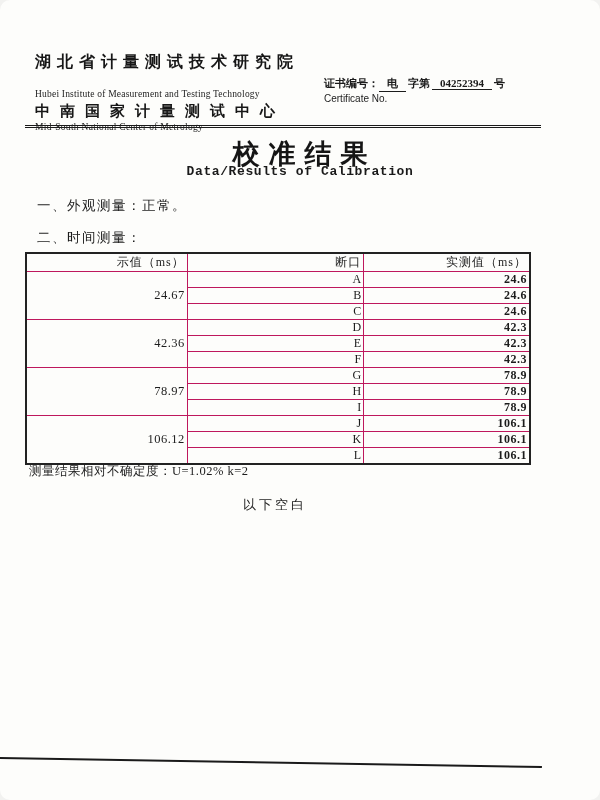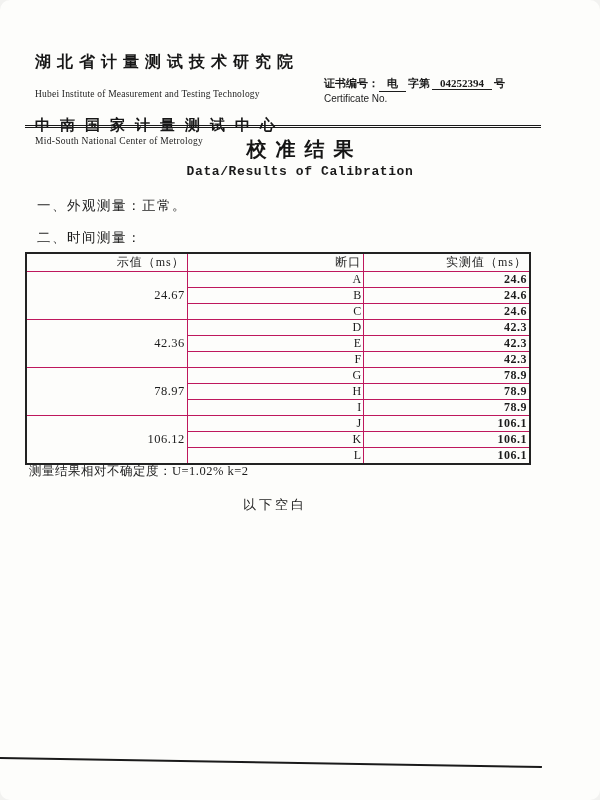--- a/index.html
+++ b/index.html
@@ -21,42 +21,42 @@
   .inst-cn {
     font-size:16px; font-weight:bold; letter-spacing:6px;
     white-space:nowrap; color:#171717;
   }
   .inst-en {
     font-size:9.5px; letter-spacing:0.2px; margin-top:16px;
     white-space:nowrap; color:#222;
   }
   .center-cn {
     font-size:15px; font-weight:bold; letter-spacing:10px;
-    white-space:nowrap; margin-top:17px; color:#171717;
+    white-space:nowrap; margin-top:3px; color:#171717;
   }
   .center-en {
     font-size:9.5px; letter-spacing:0.3px; margin-top:1px;
     white-space:nowrap; color:#222;
   }
   .cert-block { position:absolute; left:324px; top:76px; }
   .cert-line { font-size:11px; font-weight:bold; white-space:nowrap; }
   .cert-underlined {
     display:inline-block; border-bottom:1.5px solid #1c1c1c;
     padding:0 8px; text-align:center;
   }
   .cert-mid { display:inline-block; padding:0 2px; }
   .cert-en { font-size:10px; font-weight:normal; margin-top:1px; font-family:"Liberation Sans", sans-serif; }
   .double-rule {
     position:absolute; left:25px; top:125px; width:516px; height:3px;
     border-top:1.5px solid #1a1a1a; border-bottom:1px solid #1a1a1a;
   }
   
   .title-cn {
     position:absolute; left:0; top:136px; width:600px;
-    text-align:center; font-size:20px; font-weight:bold;
+    text-align:center; font-size:27px; font-weight:bold;
     letter-spacing:9px; text-indent:9px; color:#151515;
   }
   .title-en {
     position:absolute; left:0; top:164px; width:600px;
     text-align:center; font-size:13px; font-weight:bold;
     font-family:Liberation Mono, monospace; letter-spacing:0.6px;
     color:#1a1a1a;
   }
   
   .sec { position:absolute; left:37px; font-size:13.5px; letter-spacing:1.5px; }

